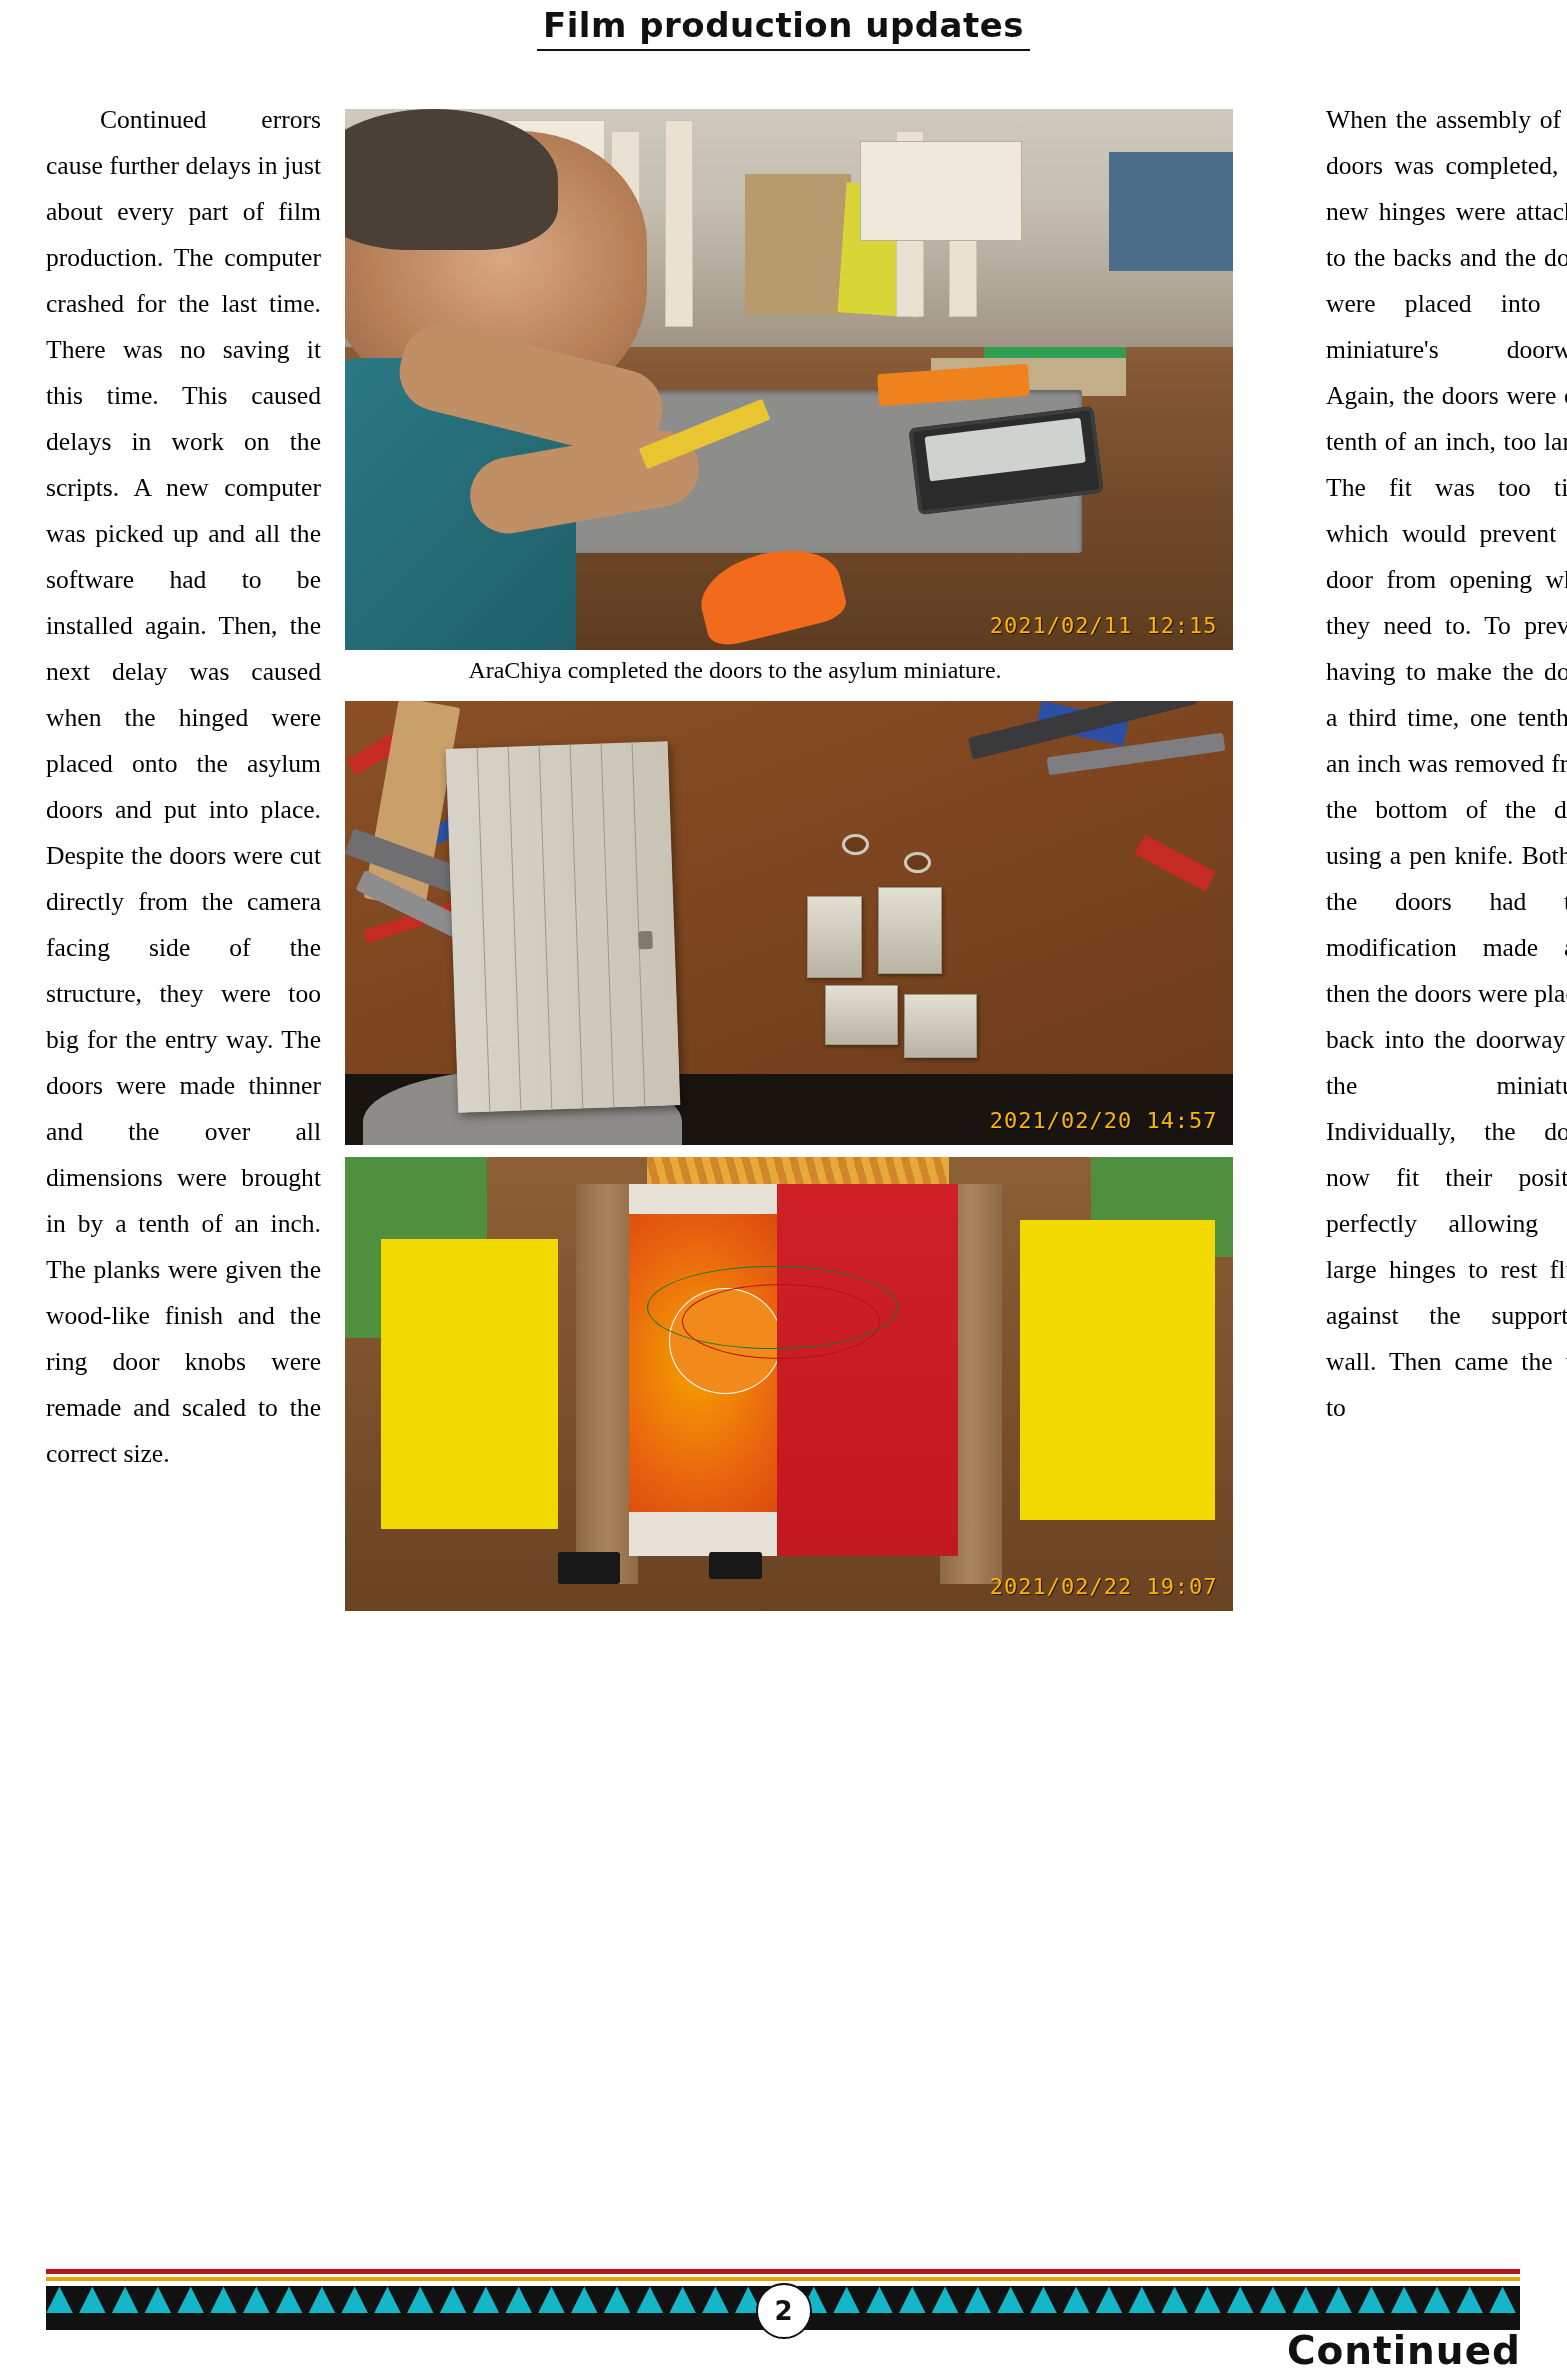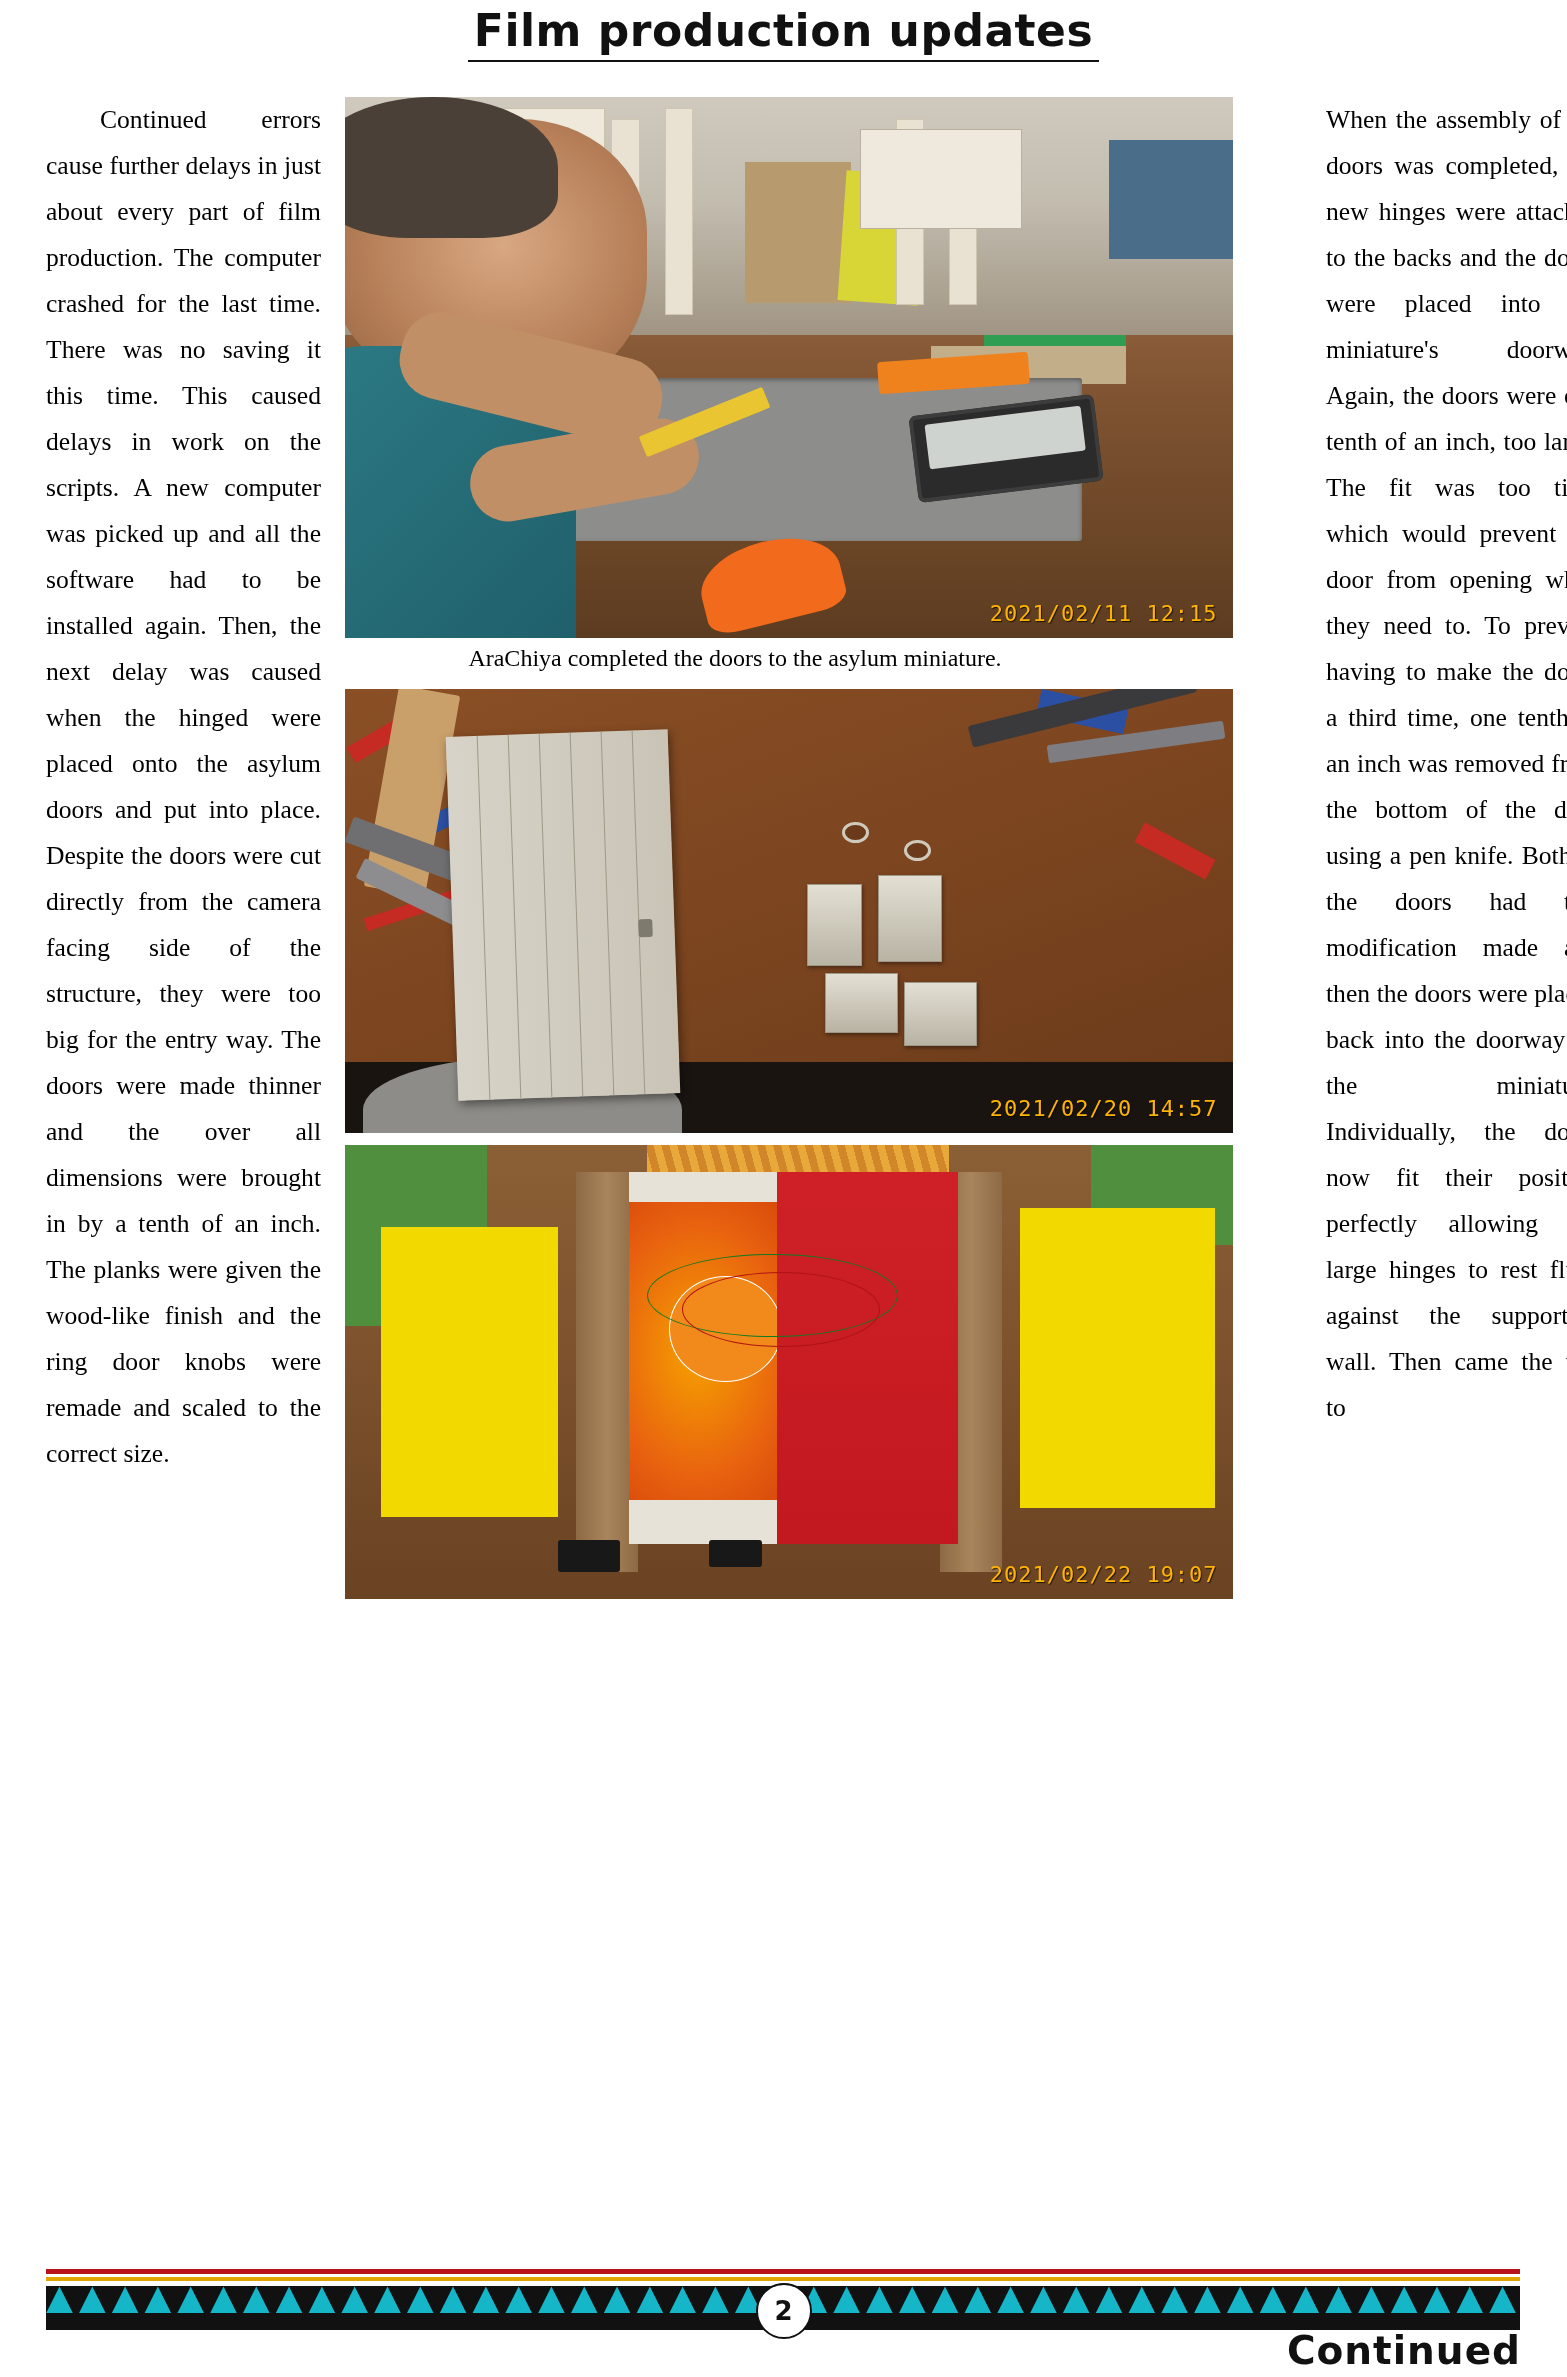--- a/index.html
+++ b/index.html
@@ -19,21 +19,21 @@
   .page-header {
     position: absolute;
     top: 7.7px;
     left: 0;
     width: 1567px;
     text-align: center;
   }
   .page-header .title {
     display: inline-block;
     font-family: "DejaVu Sans", sans-serif;
-    font-size: 44px;
+    font-size: 34px;
     font-weight: bold;
     letter-spacing: 0.5px;
     color: #111;
     border-bottom: 2.9px solid #111;
     padding: 0 5.8px 5.8px 5.8px;
     line-height: 1.05;
   }
 
   
   .content {
@@ -65,21 +65,21 @@
     margin: 0;
   }
   .col p.indent {
     text-indent: 54px;
   }
 
   
   .figures {
     position: absolute;
     left: 299px;
-    top: 0;
+    top: 12px;
     width: 780px;
   }
   .figure { margin: 0 0 0 0; position: relative; }
   .figure + .figure { margin-top: 12px; }
   .photo {
     width: 888px;
     position: relative;
     overflow: hidden;
     display: block;
   }

